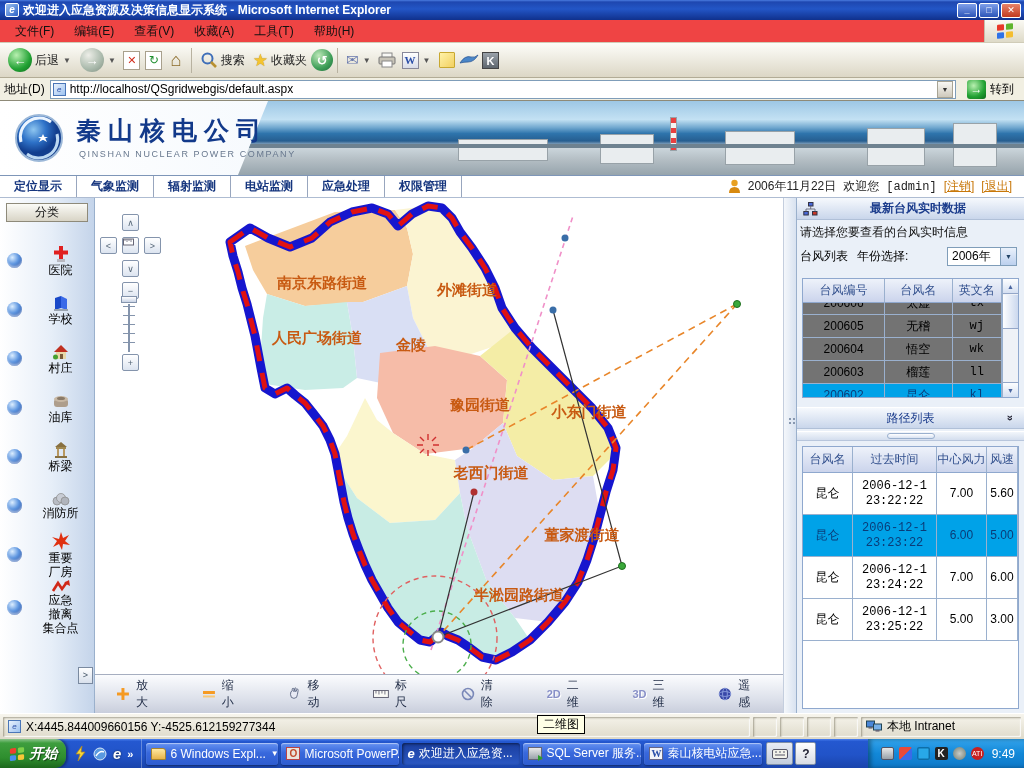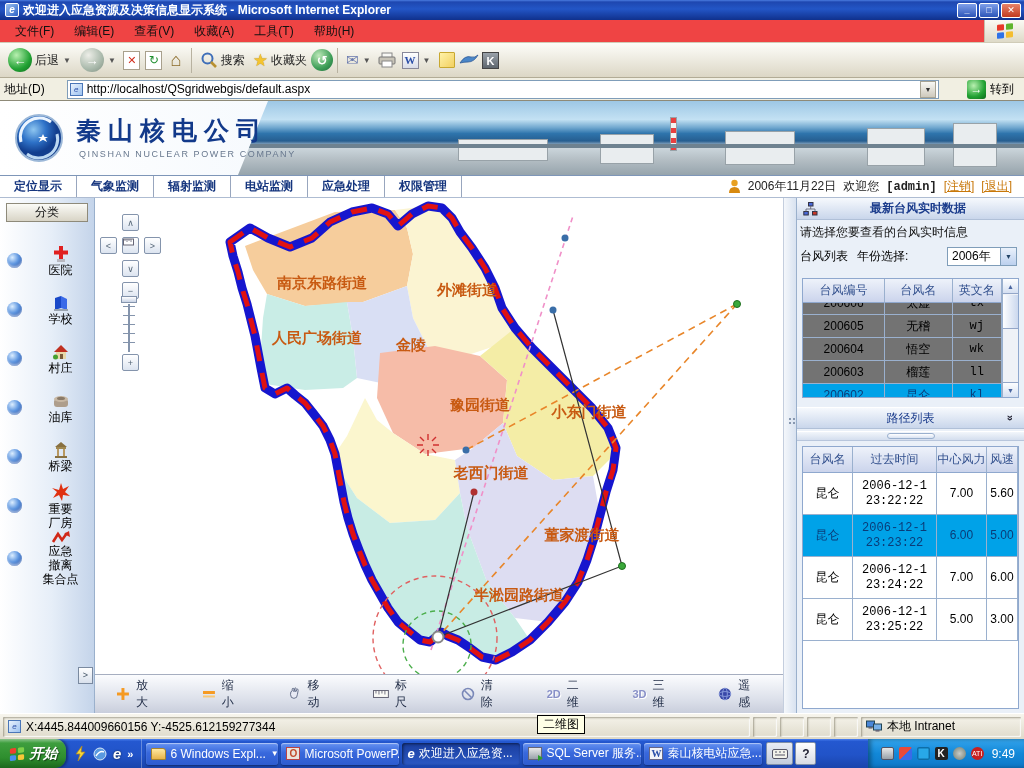--- a/index.html
+++ b/index.html
@@ -32,21 +32,21 @@
   .stop-x{color:#D22F1E;font-weight:bold;background:#fff;border:1px solid #A8A08C;width:17px;height:19px;line-height:17px;text-align:center;font-size:11px}
   .refresh-g{color:#1E8E2E;background:#fff;border:1px solid #A8A08C;width:17px;height:19px;line-height:17px;text-align:center;font-size:12px}
   .home-h{color:#8A6A28;font-size:18px}
   .star{color:#F4C430;font-size:17px;text-shadow:0 0 1px #A07818}
   .mail{color:#6A7AAE;font-size:15px}
   .word-box{width:17px;height:17px;border:1px solid #889;background:linear-gradient(180deg,#FFF,#D8DCE8);color:#2B4FA8;font-family:"Liberation Serif","DejaVu Serif",serif;font-weight:bold;font-size:11px;text-align:center;line-height:15px}
   .note{width:16px;height:16px;background:linear-gradient(135deg,#FFF2A8,#F2D060);border:1px solid #C8A830;border-radius:1px}
   .kbox{width:17px;height:17px;background:linear-gradient(180deg,#9AA2AA,#5E666E);color:#fff;font-weight:bold;font-size:11px;text-align:center;line-height:16px;border:1px solid #444}
 
   
-  .addressbar{height:23px;background:#F1EFE2;border-bottom:1px solid #8E8A78;display:flex;align-items:center;padding:0 4px;gap:22px}
+  .addressbar{height:23px;background:#F1EFE2;border-bottom:1px solid #8E8A78;display:flex;align-items:center;padding:0 4px;gap:5px}
   .addr-input{flex:1;height:19px;background:#fff;border:1px solid #7F9DB9;display:flex;align-items:center;padding:0 2px;gap:4px}
   .page-ico{width:13px;height:13px;background:linear-gradient(135deg,#EAF2FC,#9CC2F0);border:1px solid #4A76B8;font-size:8px;line-height:11px;text-align:center;color:#2B4FA8;font-style:italic;flex:none}
   .addr-drop{width:16px;height:17px;margin-left:auto;background:linear-gradient(180deg,#F8F8F4,#CEC9BC);border:1px solid #A8A494;font-size:7px;text-align:center;line-height:15px;color:#333}
   .go-btn{display:flex;align-items:center;gap:4px;padding:0 6px}
   .go-circle{width:19px;height:19px;border-radius:3px;background:radial-gradient(circle at 35% 30%,#B8F0B0,#22A234 60%,#0C6A1C);color:#fff;font-size:12px;line-height:19px;text-align:center}
 
   
   .banner{height:75px;position:relative;background:linear-gradient(90deg,#FFFFFF 0%,#EEF5FC 50%,#BCD8F0 100%);overflow:hidden;border-bottom:1px solid #7E96B8}
   .banner-photo{position:absolute;top:0;right:0;bottom:0;left:238px;clip-path:polygon(30px 0,100% 0,100% 100%,0 100%);
     background:linear-gradient(180deg,#9DC7E5 0%,#C3E1F3 25%,#70A7CF 36%,#2E74AC 44%,#265E90 54%,#CDD8DE 62%,#B3BDC3 80%,#96A4AC 100%)}
@@ -54,21 +54,21 @@
   .bp-chimney{position:absolute;background:repeating-linear-gradient(180deg,#E84040 0 5px,#F4F4F4 5px 10px);border:1px solid #98A2A8}
   .bp-dock{position:absolute;left:0;right:0;height:4px;background:#6E8290}
   .logo{position:absolute;left:13px;top:11px;width:52px;height:52px}
   .banner-cn{position:absolute;left:76px;top:13px;font-size:25px;font-weight:bold;color:#12398A;letter-spacing:7px;font-family:"Liberation Serif","DejaVu Serif",serif;white-space:nowrap}
   .banner-en{position:absolute;left:79px;top:48px;font-size:9px;color:#68788E;letter-spacing:1.6px;white-space:nowrap}
 
   
   .navbar{height:22px;background:#fff;border-bottom:1px solid #AEBCD2;display:flex;align-items:center}
   .nav-tab{padding:0 14px;height:100%;display:flex;align-items:center;color:#15357E;font-weight:bold;border-right:1px solid #98A6BE;cursor:default}
   .nav-user{margin-left:auto;display:flex;align-items:center;gap:7px;padding-right:12px;color:#222}
-  .nav-admin{font-weight:bold;font-family:"Liberation Mono","DejaVu Sans Mono",monospace}
+  .nav-admin{font-weight:normal;font-family:"Liberation Mono","DejaVu Sans Mono",monospace}
   .nav-link{color:#C8780A;text-decoration:underline}
 
   
   .main{height:515px;display:flex;background:#D7E2F0}
 
   
   .sidebar{width:95px;background:linear-gradient(90deg,#FFFFFF,#E6EEF8 55%,#C4D4EA);border-right:1px solid #9AB0CC;position:relative}
   .side-header{margin:5px 6px 2px;height:19px;background:linear-gradient(180deg,#FBFBF7,#D8D4C6);border:1px solid #8E8A7A;display:flex;align-items:center;justify-content:center;color:#111}
   .side-items{margin-top:14px}
   .side-item{display:flex;align-items:center;min-height:49px}
@@ -377,20 +377,31 @@
                 <polygon points="3,6 9,1 15,6" fill="#887040"></polygon>
                 <rect x="4" y="6" width="10" height="2" fill="#A08850"></rect>
                 <rect x="5" y="8" width="2" height="7" fill="#B89860"></rect>
                 <rect x="11" y="8" width="2" height="7" fill="#B89860"></rect>
                 <rect x="3" y="15" width="12" height="2" fill="#887040"></rect>
               </svg>
             <span>桥梁</span>
           </span>
         </div>
 
+        <div class="side-item">
+          <span class="sphere"></span>
+          <span class="side-icolabel">
+            <svg width="18" height="14" viewBox="0 0 18 14">
+                <circle cx="5" cy="9" r="4" fill="#B8BCC4" stroke="#888" stroke-width="0.7"></circle>
+                <circle cx="9" cy="6" r="4.5" fill="#C8CCD4" stroke="#888" stroke-width="0.7"></circle>
+                <circle cx="13" cy="9" r="4" fill="#B0B4BC" stroke="#888" stroke-width="0.7"></circle>
+              </svg>
+            <span>消防所</span>
+          </span>
+        </div>
 
         <div class="side-item">
           <span class="sphere"></span>
           <span class="side-icolabel">
             <svg width="20" height="20" viewBox="0 0 20 20">
                 <path d="M10,1 L12,7 L18,4 L14,10 L19,14 L12,13 L11,19 L8,13 L2,16 L6,10 L1,6 L8,8 Z" fill="#E03010"></path>
               </svg>
             <span>重要</span>
             <span>厂房</span>
           </span>

